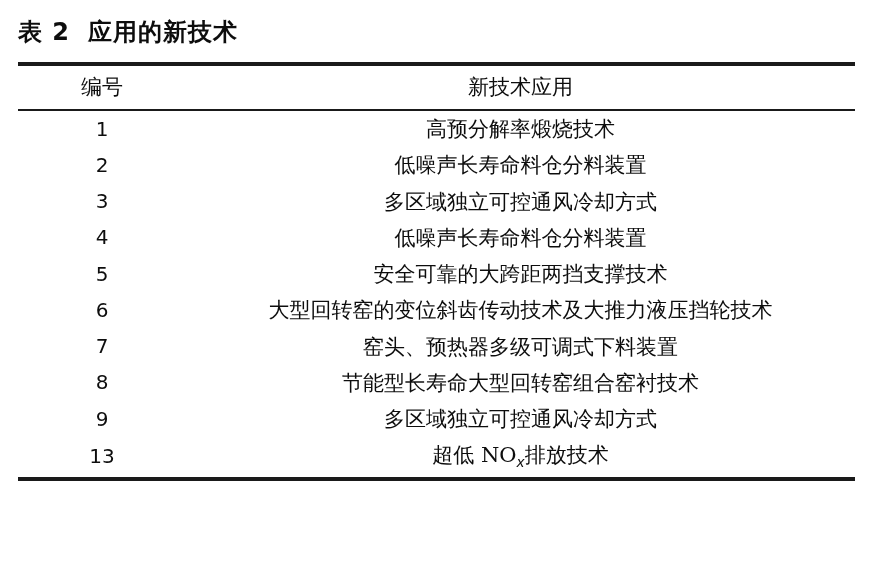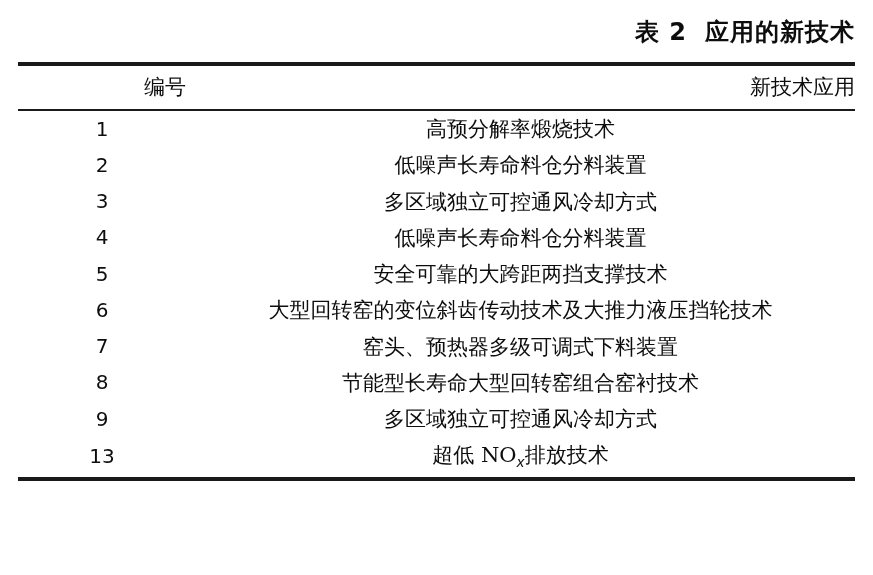--- a/index.html
+++ b/index.html
@@ -21,21 +21,21 @@
     box-sizing: border-box;
     padding: 0;
   }
   .table-wrap {
     position: absolute;
     left: 18px;
     top: 16px;
     width: 837px;
   }
   .table-title {
-    text-align: right;
+    text-align: left;
     font-size: 24px;
     font-weight: bold;
     letter-spacing: 1px;
     font-family: "DejaVu Sans", "Liberation Sans", sans-serif;
     color: #0d0d0d;
     margin-bottom: 14px;
   }
   .table-title .title-num {
     margin-right: 18px;
   }
@@ -56,21 +56,21 @@
     width: 100%;
     border-collapse: collapse;
     table-layout: fixed;
   }
   table.data col.c1 { width: 168px; }
   table.data col.c2 { width: auto; }
   table.data th {
     font-weight: normal;
     font-size: 21px;
     padding: 7px 0 8px 0;
-    text-align: right;
+    text-align: center;
     color: #0d0d0d;
   }
   table.data td {
     font-size: 21px;
     padding: 5px 0 5px 0;
     text-align: center;
     color: #0d0d0d;
     line-height: 1.25;
     white-space: nowrap;
   }

